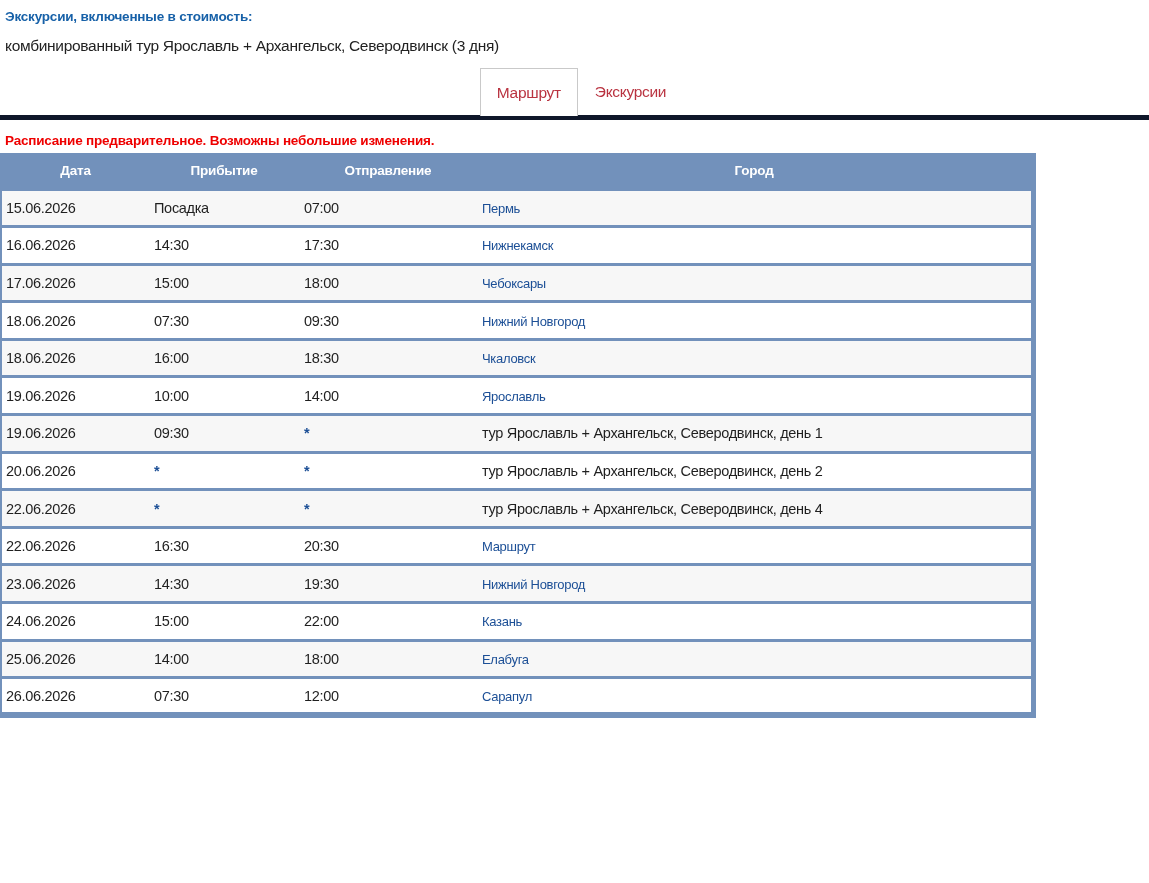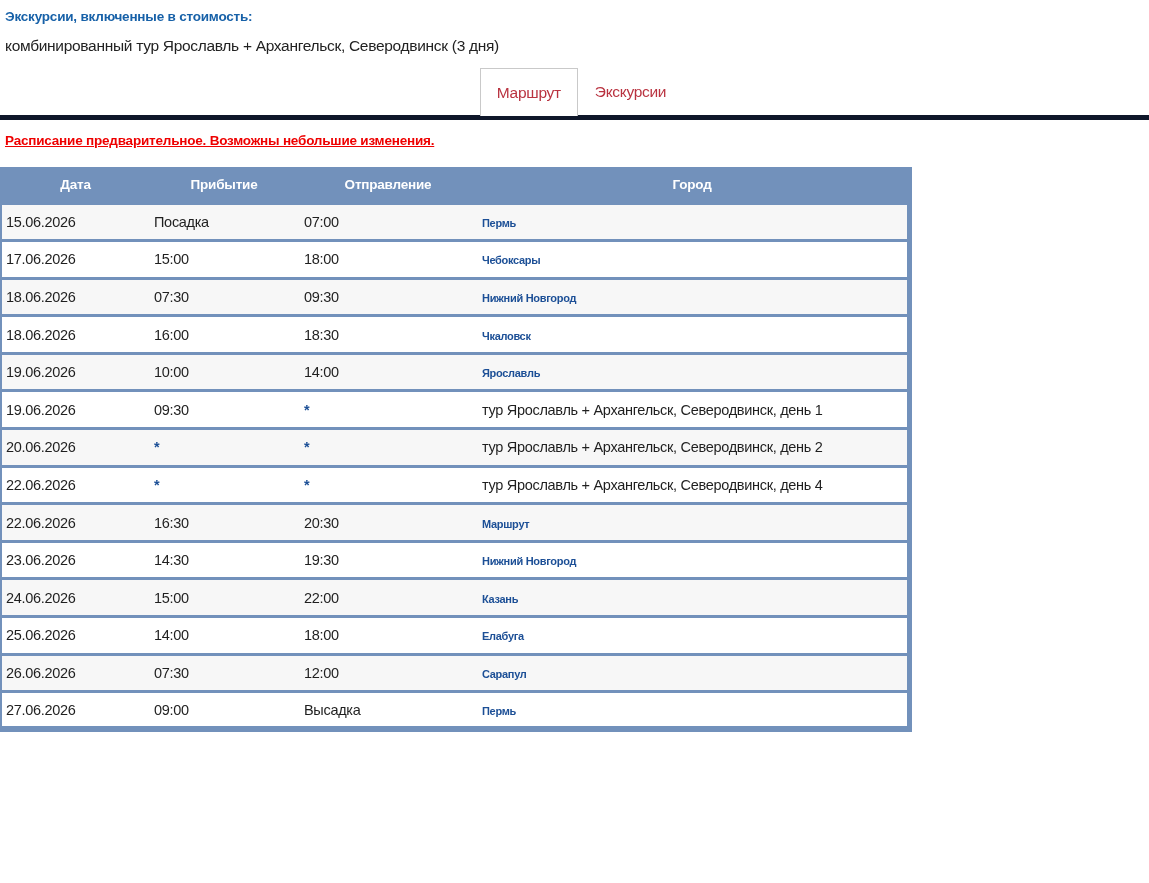--- a/index.html
+++ b/index.html
@@ -62,27 +62,26 @@
 
   
   .note{
     margin:17px 0 0 5px;
     color:var(--red-bright);
     font-size:13.5px;font-weight:bold;
     letter-spacing:-0.2px;
   }
   .note.underlined{
     margin-top:13px;
-    text-decoration:underline;
   }
 
   
   table.schedule{
-    margin-top:19px;
-    width:912px;
+    margin-top:5px;
+    width:1036px;
     border-collapse:collapse;
     table-layout:fixed;
     border-left:2px solid var(--table-blue);
     border-right:5px solid var(--table-blue);
     border-bottom:6px solid var(--table-blue);
   }
   table.schedule col.c-date{width:148px;}
   table.schedule col.c-arr{width:150px;}
   table.schedule col.c-dep{width:178px;}
   table.schedule thead th{
@@ -101,21 +100,21 @@
     letter-spacing:-0.3px;
     color:var(--text-dark);
     padding:0 0 0 5px;
     vertical-align:middle;
     white-space:nowrap;
     overflow:hidden;
   }
   table.schedule tbody td.cell-date{padding-left:4px;}
   table.schedule tbody tr:nth-child(odd){background:var(--row-stripe);}
   table.schedule tbody tr:nth-child(even){background:#ffffff;}
-  td .city{color:var(--navy);font-weight:bold;font-size:11px;}
+  td .city{color:var(--navy);font-weight:normal;font-size:13px;}
   td.tour-cell{color:var(--red-tour);font-size:15px;}
   td .star{color:var(--navy);font-weight:bold;}
 </style>
 </head>
 <body>
 
 <div class="page">
 
   <div class="included-label">Экскурсии, включенные в стоимость:</div>
 
@@ -145,20 +144,26 @@
       </tr>
     </thead>
     <tbody>
         <tr>
     <td class="cell-date">15.06.2026</td>
     <td class="cell-arrival">Посадка</td>
     <td class="cell-departure">07:00</td>
     <td class="cell-city"><span class="city">Пермь</span></td>
   </tr>
         <tr>
+    <td class="cell-date">16.06.2026</td>
+    <td class="cell-arrival">14:30</td>
+    <td class="cell-departure">17:30</td>
+    <td class="cell-city"><span class="city">Нижнекамск</span></td>
+  </tr>
+        <tr>
     <td class="cell-date">17.06.2026</td>
     <td class="cell-arrival">15:00</td>
     <td class="cell-departure">18:00</td>
     <td class="cell-city"><span class="city">Чебоксары</span></td>
   </tr>
         <tr>
     <td class="cell-date">18.06.2026</td>
     <td class="cell-arrival">07:30</td>
     <td class="cell-departure">09:30</td>
     <td class="cell-city"><span class="city">Нижний Новгород</span></td>
@@ -216,22 +221,16 @@
     <td class="cell-arrival">14:00</td>
     <td class="cell-departure">18:00</td>
     <td class="cell-city"><span class="city">Елабуга</span></td>
   </tr>
         <tr>
     <td class="cell-date">26.06.2026</td>
     <td class="cell-arrival">07:30</td>
     <td class="cell-departure">12:00</td>
     <td class="cell-city"><span class="city">Сарапул</span></td>
   </tr>
-        <tr>
-    <td class="cell-date">27.06.2026</td>
-    <td class="cell-arrival">09:00</td>
-    <td class="cell-departure">Высадка</td>
-    <td class="cell-city"><span class="city">Пермь</span></td>
-  </tr>
       </tbody>
   </table>
 
 </div>
 
 </body></html>

